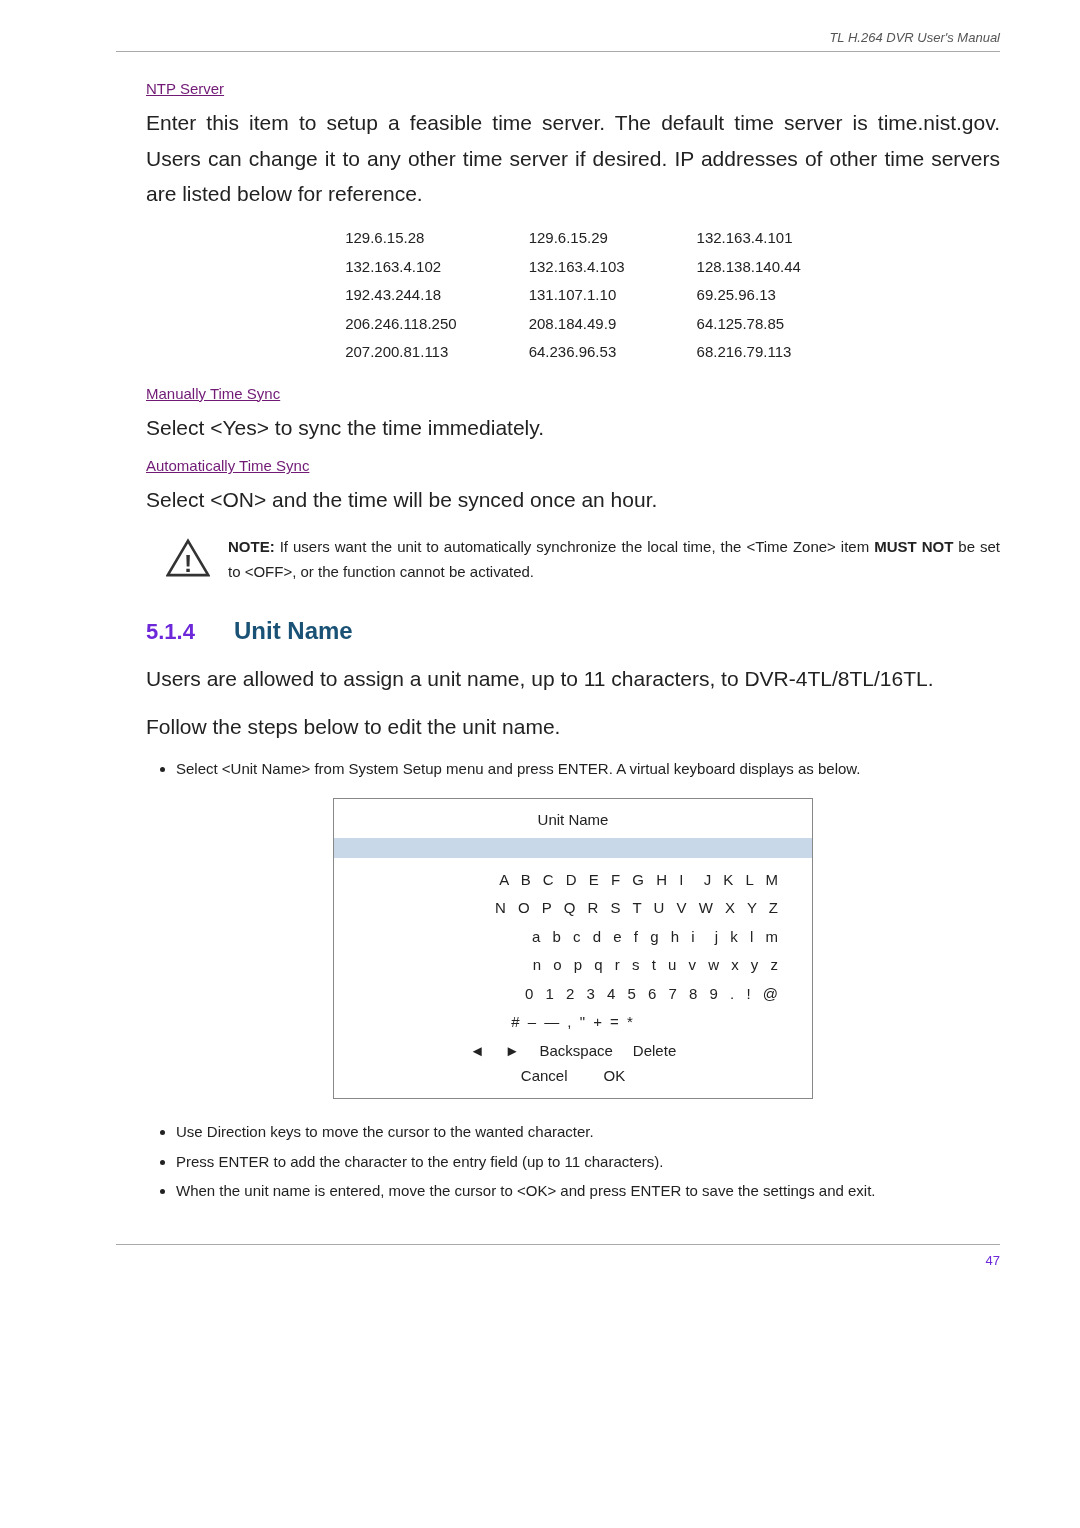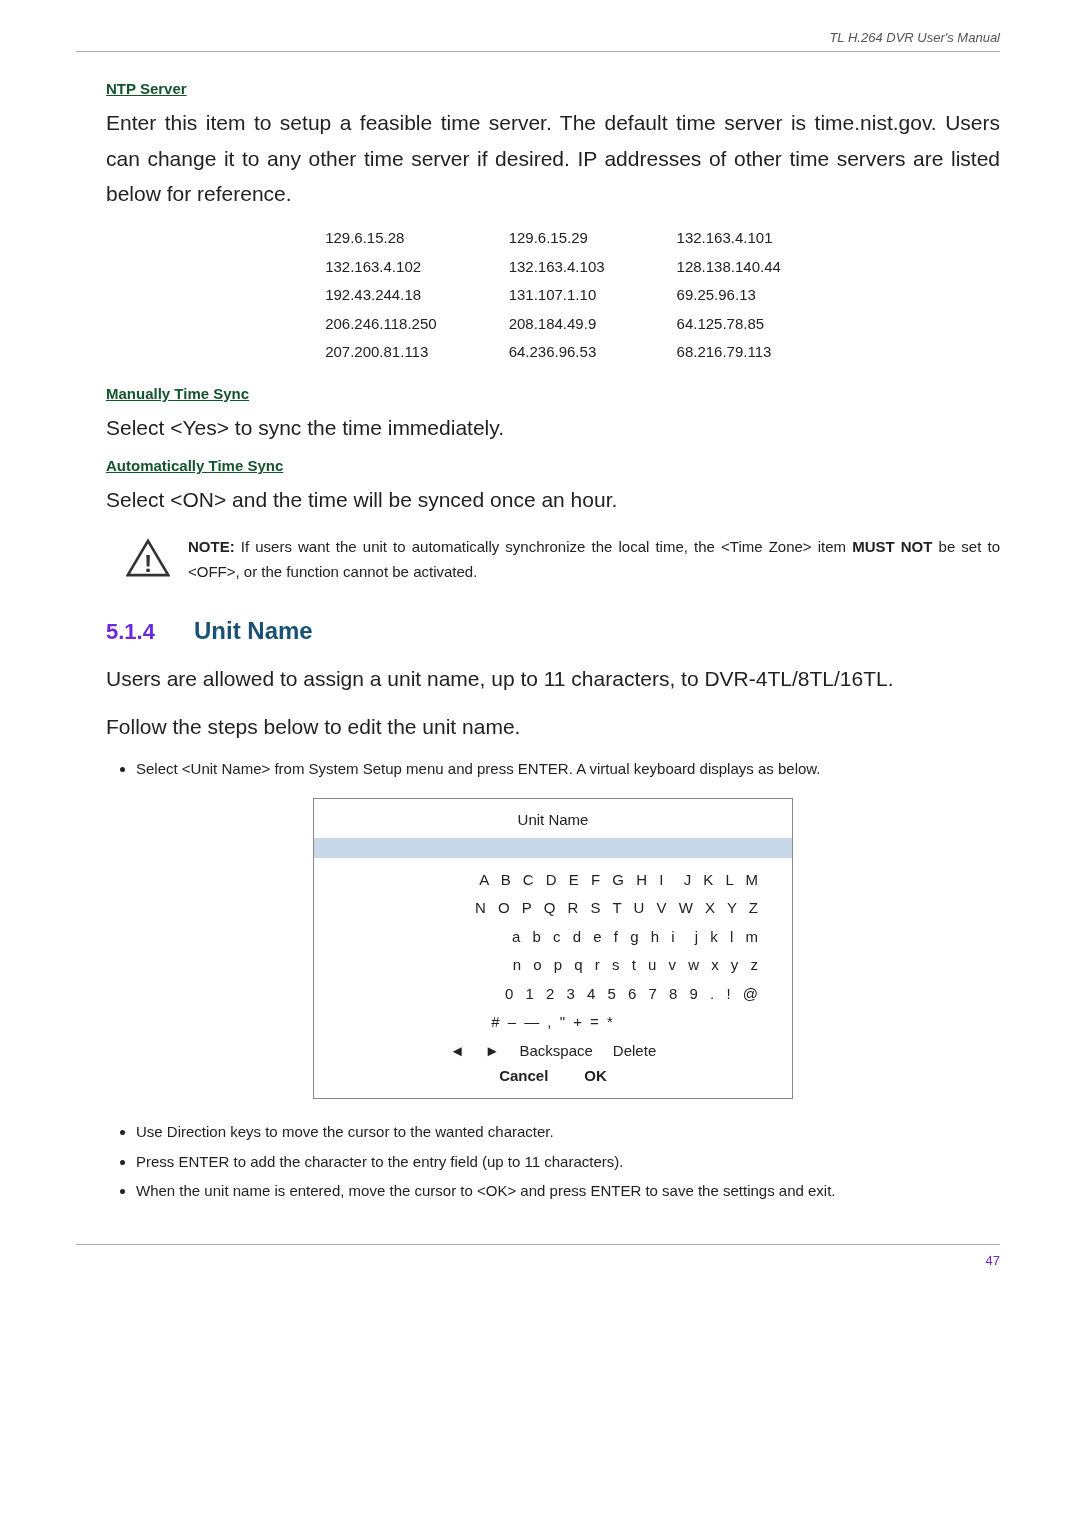--- a/index.html
+++ b/index.html
@@ -6,23 +6,22 @@
     body {
       font-family: Arial, sans-serif;
       font-size: 15px;
       color: #222;
       background: #fff;
       width: 1080px;
       min-height: 1528px;
       position: relative;
     }
     .page-container {
-      padding: 30px 80px 60px 36px;
+      padding: 30px 80px 60px 116px;
       position: relative;
-      margin-left: 40px;
     }
     .header-bar {
       display: flex;
       justify-content: flex-end;
       margin-bottom: 6px;
     }
     .header-title {
       font-size: 13px;
       color: #555;
       font-style: italic;
@@ -32,24 +31,24 @@
       margin-bottom: 28px;
     }
 
     
     .content {
       padding-left: 30px;
     }
 
     
     .section-link {
-      color: #14532d;
+      color: #701a75;
       text-decoration: underline;
       font-size: 15px;
-      font-weight: bold;
+      font-weight: normal;
       display: inline-block;
       margin-bottom: 8px;
     }
 
     .paragraph {
       font-size: 21px;
       line-height: 1.7;
       text-align: justify;
       margin-bottom: 12px;
     }
@@ -165,21 +164,20 @@
       gap: 20px;
       font-size: 15px;
       line-height: 1.9;
     }
     .kb-row-cancel {
       display: flex;
       justify-content: center;
       gap: 36px;
       font-size: 15px;
       margin-top: 2px;
-      font-weight: bold;
     }
 
     
     .bottom-rule {
       border-top: 1px solid #aaa;
       margin-top: 40px;
       padding-top: 8px;
       display: flex;
       justify-content: flex-end;
     }

